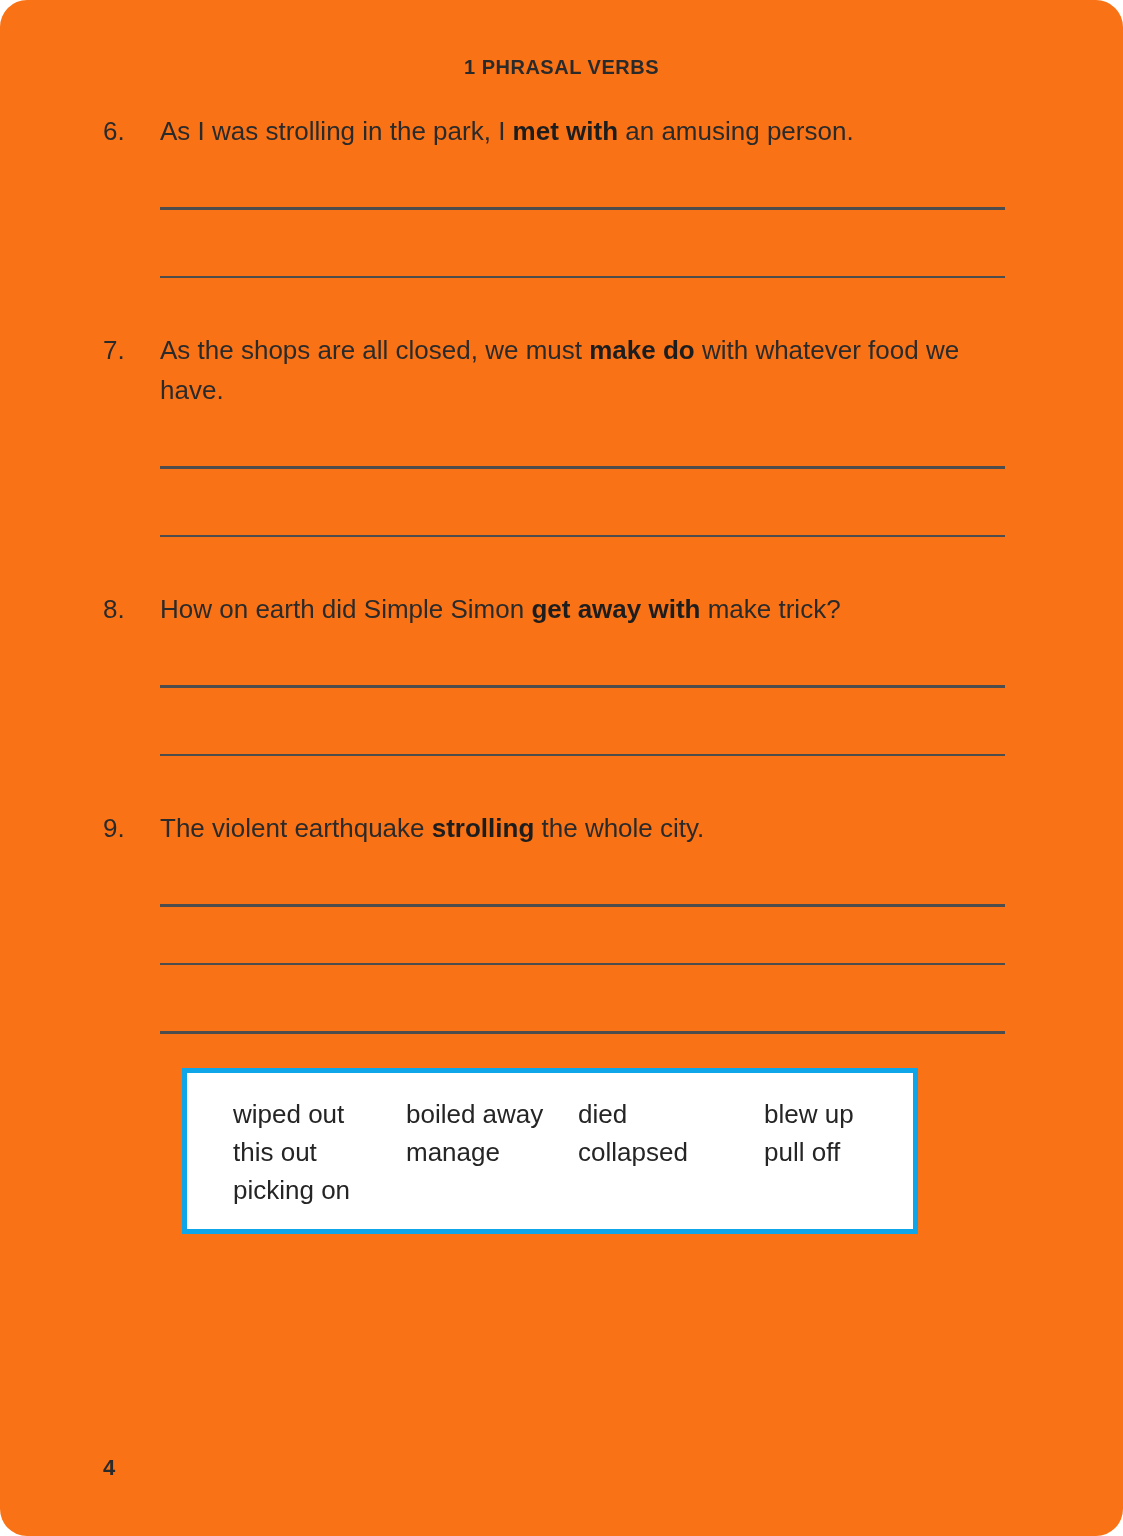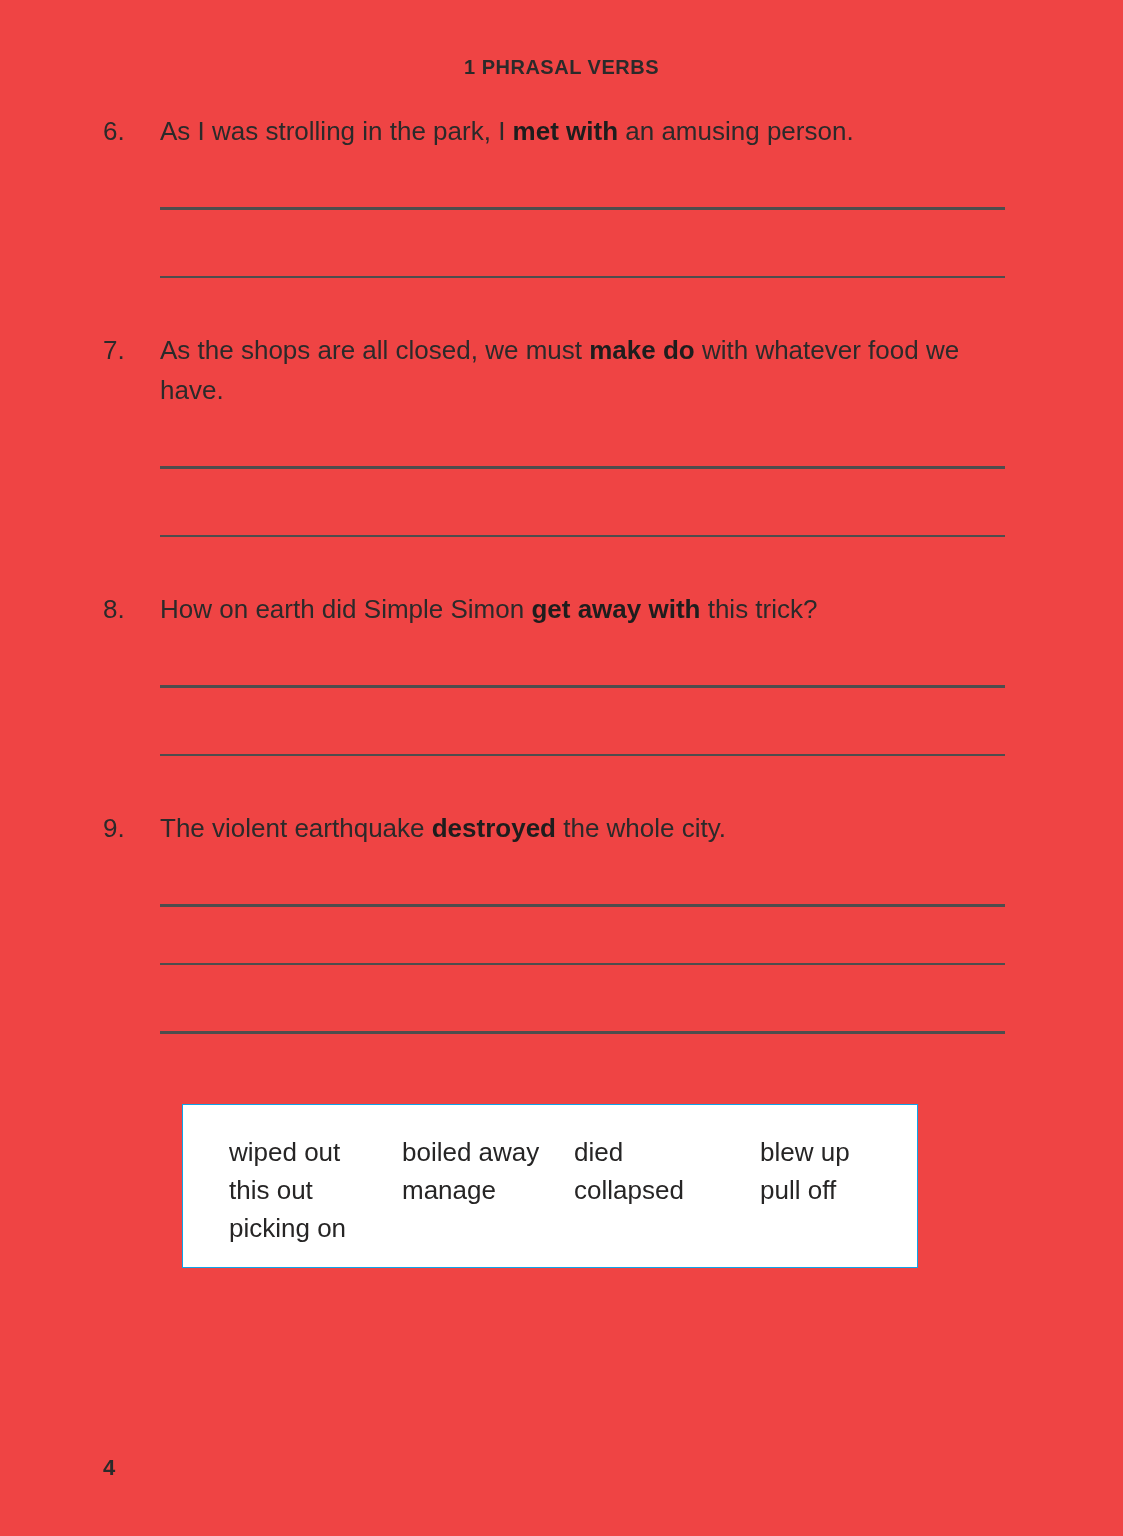--- a/index.html
+++ b/index.html
@@ -4,24 +4,25 @@
 <style>
   html, body {
     margin: 0;
     padding: 0;
     background: #ffffff;
   }
   .page {
     position: relative;
     width: 1123px;
     height: 1536px;
-    background: #ef4444;
+    background: #f97316;
     font-family: "Liberation Sans", sans-serif;
     color: #2b2a2a;
     overflow: hidden;
+    border-radius: 27px;
   }
   .header {
     margin: 0;
     padding-top: 56px;
     text-align: center;
     font-size: 20px;
     font-weight: 700;
     letter-spacing: 0.5px;
     color: #2b2a2a;
   }
@@ -57,26 +58,26 @@
     margin: 66px 0 0 160px;
     width: 845px;
     height: 2.5px;
     background: #4e4d4d;
   }
   .answer-line.first {
     margin-top: 56px;
   }
   .word-bank {
     box-sizing: border-box;
-    margin: 70px 0 0 182px;
+    margin: 34px 0 0 182px;
     width: 736px;
     min-height: 140px;
-    border: 1px solid #0ea5e9;
+    border: 5px solid #0ea5e9;
     background: #ffffff;
-    padding: 28px 10px 20px 46px;
+    padding: 22px 10px 20px 46px;
   }
   .word-bank-grid {
     display: grid;
     grid-template-columns: 173px 172px 186px auto;
     grid-auto-rows: 38px;
   }
   .word-bank-item {
     font-size: 26px;
     line-height: 38px;
     color: #262525;
@@ -105,27 +106,27 @@
       <div class="answer-line first"></div>
       <div class="answer-line"></div>
       <div class="question">
         <div class="q-num">7.</div>
         <div class="q-text"><span>As the shops are all closed, we must </span><b>make do</b><span> with whatever food we have.</span></div>
       </div>
       <div class="answer-line first"></div>
       <div class="answer-line"></div>
       <div class="question">
         <div class="q-num">8.</div>
-        <div class="q-text"><span>How on earth did Simple Simon </span><b>get away with</b><span> this trick?</span></div>
+        <div class="q-text"><span>How on earth did Simple Simon </span><b>get away with</b><span> make trick?</span></div>
       </div>
       <div class="answer-line first"></div>
       <div class="answer-line"></div>
       <div class="question">
         <div class="q-num">9.</div>
-        <div class="q-text"><span>The violent earthquake </span><b>destroyed</b><span> the whole city.</span></div>
+        <div class="q-text"><span>The violent earthquake </span><b>strolling</b><span> the whole city.</span></div>
       </div>
       <div class="answer-line first"></div>
       <div class="answer-line first"></div>
       <div class="answer-line"></div>
     </div>
 
   <div class="word-bank">
     <div id="word-bank-grid" class="word-bank-grid">
         <div class="word-bank-item">wiped out</div>
         <div class="word-bank-item">boiled away</div>

